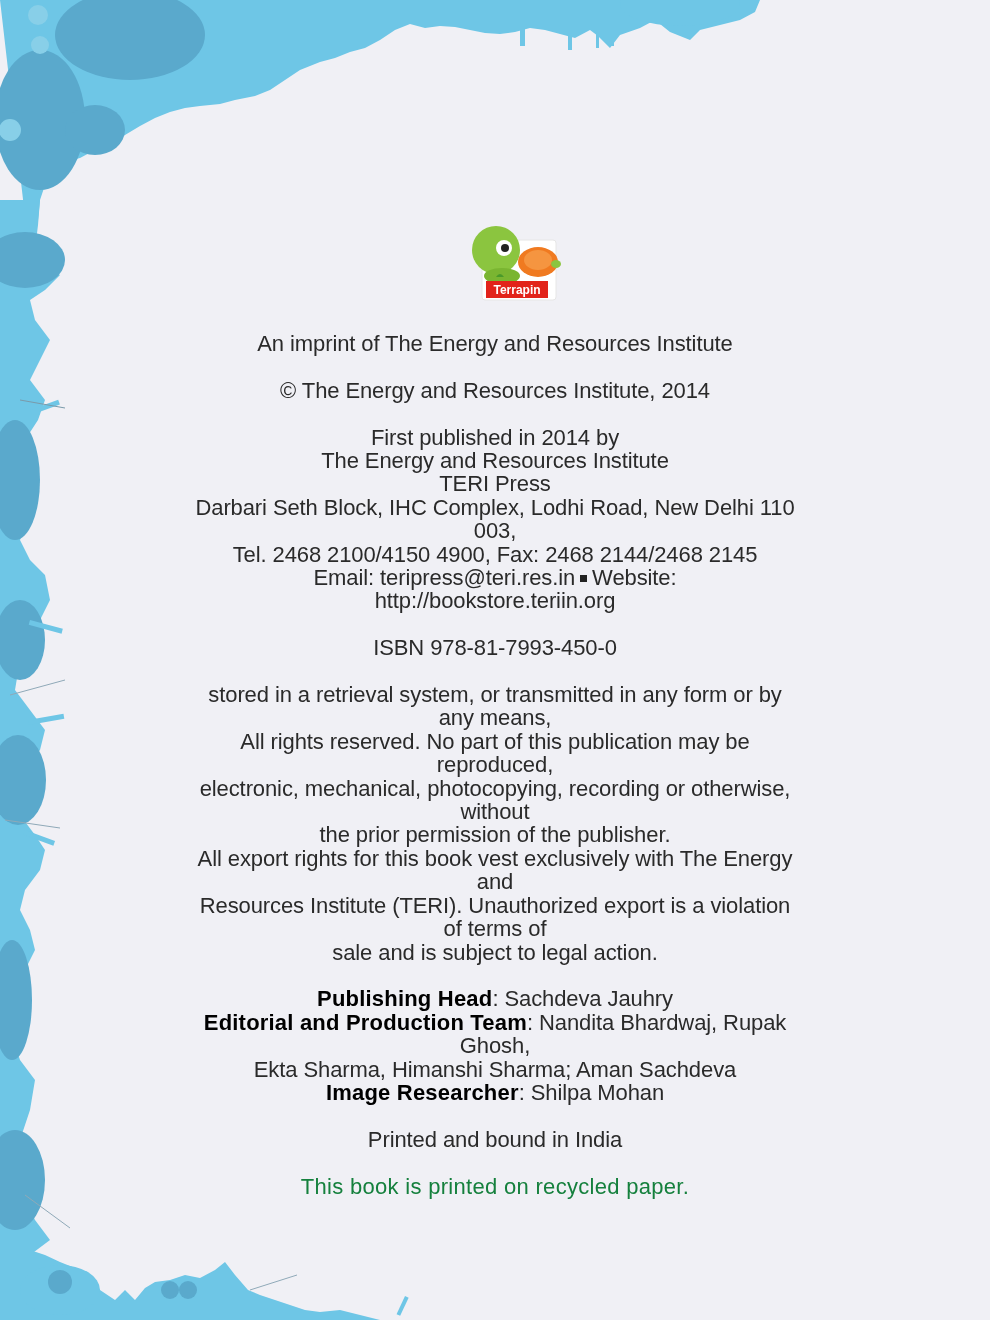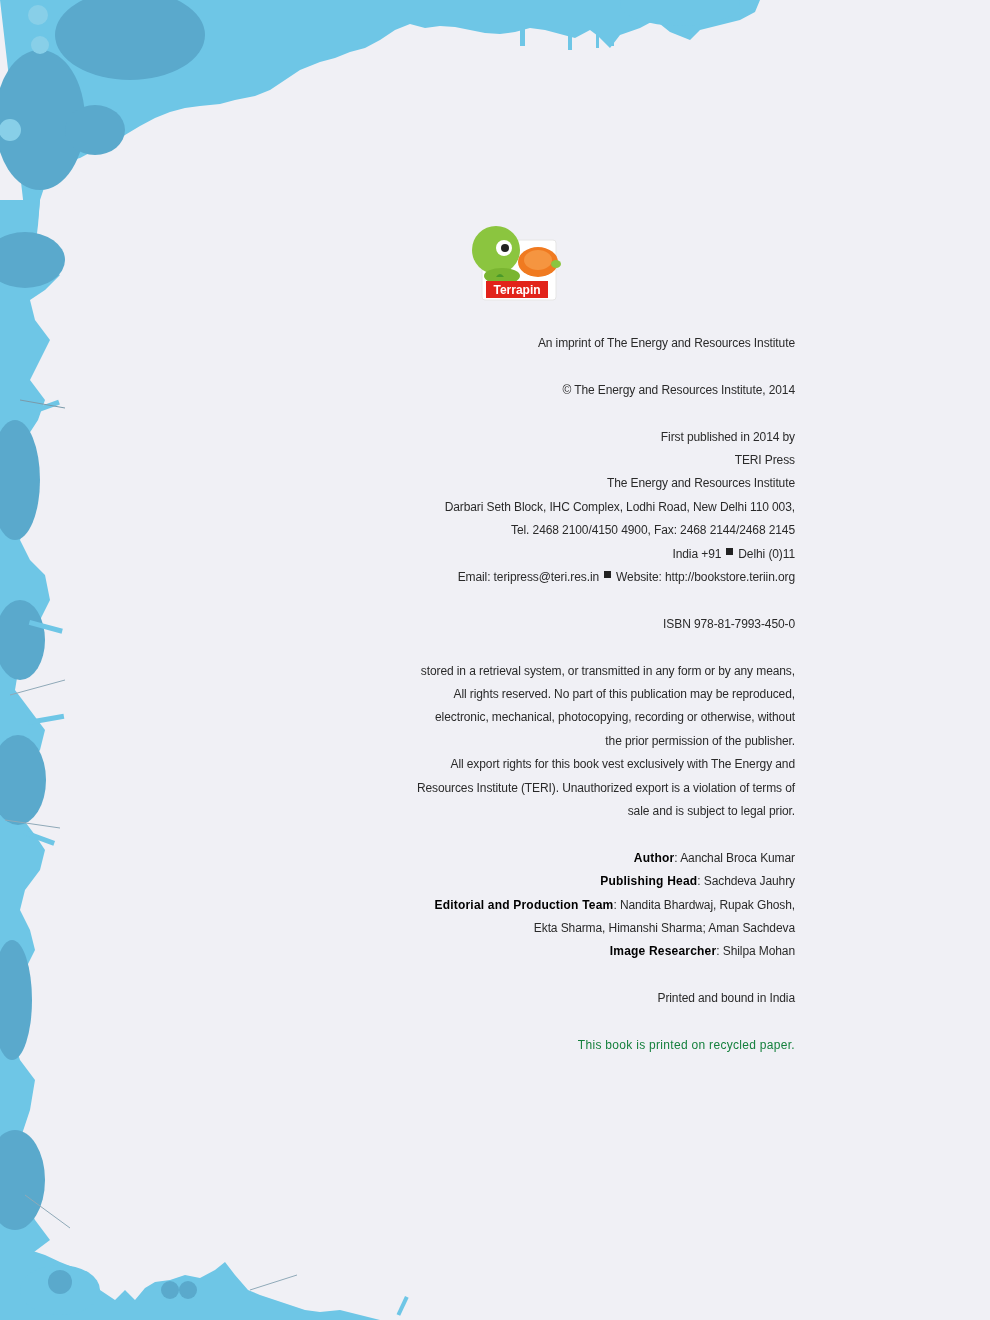--- a/index.html
+++ b/index.html
@@ -6,21 +6,21 @@
   body {
     width: 990px; height: 1320px; overflow: hidden; position: relative;
     background: #f0f0f5;
     font-family: "Liberation Sans", sans-serif;
     color: #2a2a2a;
   }
   .splash { position: absolute; left: 0; top: 0; width: 990px; height: 1320px; pointer-events: none; }
   .logo { position: absolute; left: 468px; top: 220px; width: 94px; height: 82px; }
   .content {
     position: absolute; left: 195px; top: 332px; width: 600px;
-    text-align: right; font-size: 12px; line-height: 23.4px;
+    text-align: center; font-size: 22px; line-height: 23.4px;
     letter-spacing: -0.1px;
   }
   .content p { margin: 0; }
   .gap { height: 23.4px; }
   .b { font-weight: bold; color: #000; letter-spacing: 0.2px; }
   .sep { display: inline-block; width: 7px; height: 7px; background: #222; vertical-align: 3px; margin: 0 5px; }
   .rec { font-weight: normal; color: #15803d; letter-spacing: 0.3px; }
 </style>
 </head>
 <body>
@@ -80,42 +80,38 @@
   <path d="M28,57 q4,-6 8,0" fill="#4a9a2a"></path>
   <text x="49" y="74" text-anchor="middle" font-family="Liberation Sans, sans-serif" font-size="12" font-weight="bold" fill="#ffffff">Terrapin</text>
 </svg>
 
 <div class="content">
   <p>An imprint of The Energy and Resources Institute</p>
   <div class="gap"></div>
   <p>© The Energy and Resources Institute, 2014</p>
   <div class="gap"></div>
   <p>First published in 2014 by</p>
+  <p>The Energy and Resources Institute</p>
   <p>TERI Press</p>
-  <p>The Energy and Resources Institute</p>
   <p>Darbari Seth Block, IHC Complex, Lodhi Road, New Delhi 110 003,</p>
   <p>Tel. 2468 2100/4150 4900, Fax: 2468 2144/2468 2145</p>
-  <p>
-    <span>India +91</span><span class="sep"></span><span>Delhi (0)11</span>
-  </p>
   <p>
     <span>Email: teripress@teri.res.in</span><span class="sep"></span><span>Website: http://bookstore.teriin.org</span>
   </p>
   <div class="gap"></div>
   <p>ISBN 978-81-7993-450-0</p>
   <div class="gap"></div>
   <p>stored in a retrieval system, or transmitted in any form or by any means,</p>
   <p>All rights reserved. No part of this publication may be reproduced,</p>
   <p>electronic, mechanical, photocopying, recording or otherwise, without</p>
   <p>the prior permission of the publisher.</p>
   <p>All export rights for this book vest exclusively with The Energy and</p>
   <p>Resources Institute (TERI). Unauthorized export is a violation of terms of</p>
-  <p>sale and is subject to legal prior.</p>
+  <p>sale and is subject to legal action.</p>
   <div class="gap"></div>
-  <p><span class="b">Author</span><span>: Aanchal Broca Kumar</span></p>
   <p><span class="b">Publishing Head</span><span>: Sachdeva Jauhry</span></p>
   <p><span class="b">Editorial and Production Team</span><span>: Nandita Bhardwaj, Rupak Ghosh,</span></p>
   <p>Ekta Sharma, Himanshi Sharma; Aman Sachdeva</p>
   <p><span class="b">Image Researcher</span><span>: Shilpa Mohan</span></p>
   <div class="gap"></div>
   <p>Printed and bound in India</p>
   <div class="gap"></div>
   <p class="rec">This book is printed on recycled paper.</p>
 </div>
 

